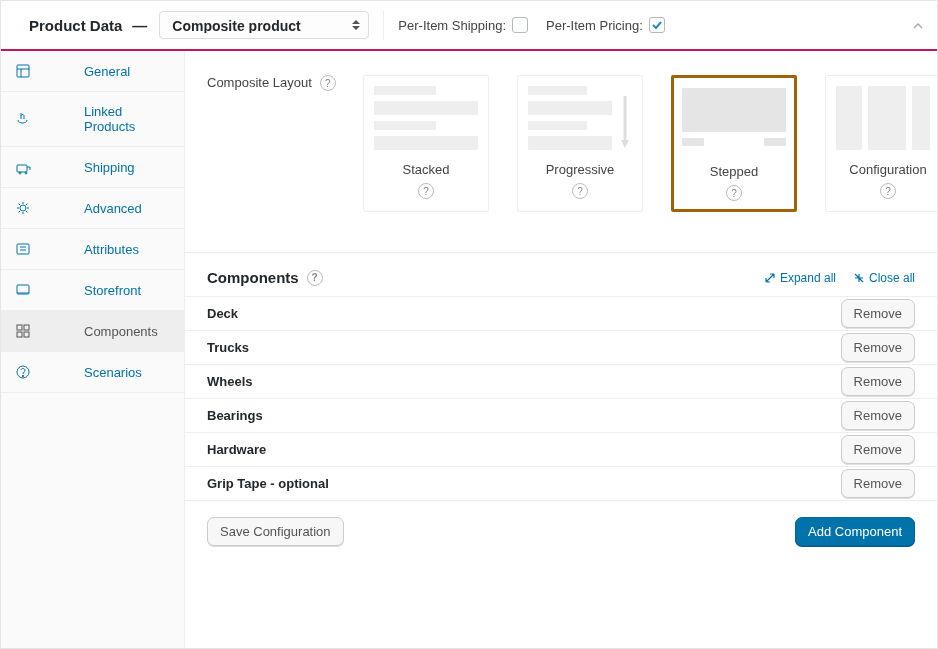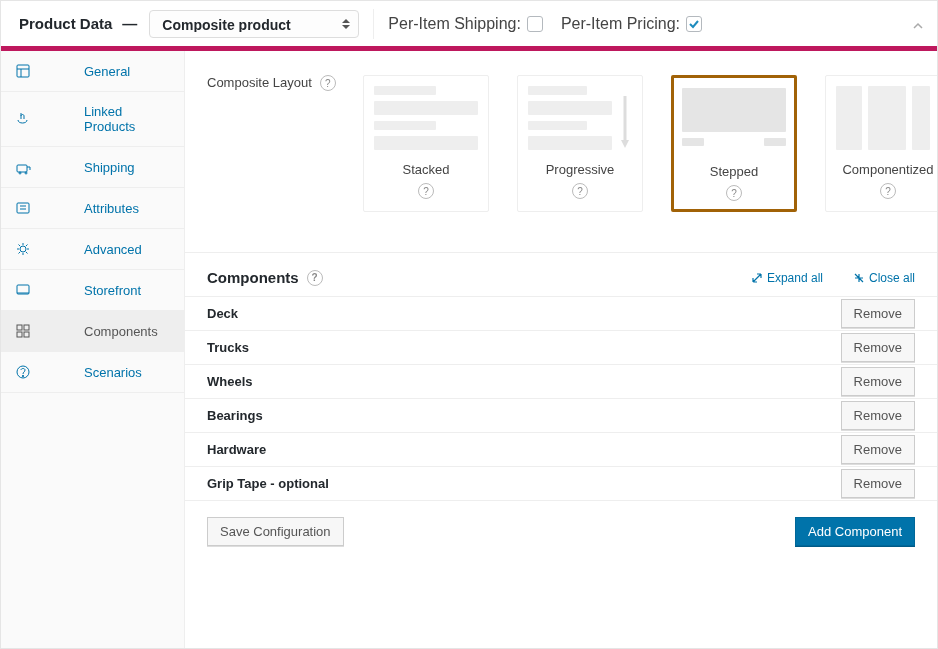--- a/index.html
+++ b/index.html
@@ -2,22 +2,22 @@
 <html><head>
 <meta charset="utf-8">
 <style>
   * { box-sizing: border-box; }
   html, body { margin:0; padding:0; font-family: -apple-system, "Helvetica Neue", Helvetica, Arial, sans-serif; font-size:13px; color:#23282d; background:#fff; }
   .panel {
     width:938px; height:649px; border:1px solid #e5e5e5; background:#fff; position:relative; overflow:hidden;
   }
   
   .header {
-    display:flex; align-items:center; width:100%; height:50px; border-bottom:5px solid #be185d;
-    padding-left:18px;
+    display:flex; align-items:center; width:100%; height:50px; border-bottom:2px solid #be185d;
+    padding-left:28px;
     background:#fff;
   }
   .header .title { font-size:15px; font-weight:700; margin-right:10px; }
   .header .dash { font-size:15px; font-weight:700; margin-right:12px; }
   .select-wrap {
     position:relative;
   }
   .header select {
     -webkit-appearance:none; -moz-appearance:none; appearance:none;
     font-size:14px; font-weight:700; color:#23282d;
@@ -29,21 +29,21 @@
     width:14px; height:18px; pointer-events:none;
     display:flex; flex-direction:column; align-items:center; justify-content:center;
   }
   .select-wrap .arrows::before {
     content:""; border-left:4px solid transparent; border-right:4px solid transparent; border-bottom:4px solid #555; margin-bottom:2px;
   }
   .select-wrap .arrows::after {
     content:""; border-left:4px solid transparent; border-right:4px solid transparent; border-top:4px solid #555;
   }
   .vsep { width:1px; height:30px; background:#eee; margin:0 14px; }
-  .chk-label { font-size:16px; color:#444; margin-right:6px; }
+  .chk-label { font-size:13px; color:#444; margin-right:6px; }
   .chk {
     width:16px; height:16px; border:1px solid #b4b9be; border-radius:3px; background:#fff; display:inline-flex; align-items:center; justify-content:center; cursor:pointer; margin-right:18px;
   }
   .chk.checked svg { display:block; }
   .chk svg { display:none; }
   .header .collapse {
     position:absolute; right:14px; top:18px; color:#aaa; cursor:pointer;
   }
 
   
@@ -96,31 +96,31 @@
   .thumb-componentized .slab.a { flex:0 0 26px; }
   .thumb-componentized .slab.b { flex:0 0 38px; }
   .thumb-componentized .slab.c { flex:0 0 18px; }
 
   
   .components-header {
     display:flex; align-items:center; justify-content:space-between;
     padding:16px 22px 10px 22px; border-top:1px solid #eee; margin-top:30px;
   }
   .components-header h3 { margin:0; font-size:15px; font-weight:700; display:flex; align-items:center; }
-  .components-header .actions { display:flex; gap:31px; }
+  .components-header .actions { display:flex; gap:18px; }
   .link { color:#0073aa; font-size:12px; cursor:pointer; display:flex; align-items:center; gap:5px; }
 
   
   .component-row {
     display:flex; align-items:center; justify-content:space-between;
     padding:2px 22px; border-top:1px solid #eee;
   }
   .component-row .name { font-weight:700; font-size:13px; }
   .btn {
-    padding:6px 12px; border:1px solid #ccc; background:#f7f7f7; border-radius:0; color:#555;
+    padding:6px 12px; border:1px solid #ccc; background:#f7f7f7; border-radius:7px; color:#555;
     font-size:13px; cursor:pointer; box-shadow:0 1px 0 #ddd;
   }
   .btn.primary { background:#0073aa; border-color:#006799; color:#fff; box-shadow:0 1px 0 #005a87; }
 
   .footer-row {
     display:flex; align-items:center; justify-content:space-between;
     padding:16px 22px; border-top:1px solid #eee;
   }
 </style>
 </head>
@@ -184,35 +184,35 @@
                 <circle cx="5" cy="14" r="1"></circle>
                 <circle cx="11" cy="14" r="1"></circle>
                 <path d="M12 8 L15 8 L15 11"></path>
               </svg>
             </span>
             <span>Shipping</span>
           </li>
           <li>
             <span class="ico">
               <svg width="16" height="16" viewBox="0 0 16 16">
+                <circle cx="8" cy="8" r="3"></circle>
+                <path d="M8 2 L8 4 M8 12 L8 14 M2 8 L4 8 M12 8 L14 8 M3.5 3.5 L5 5 M11 11 L12.5 12.5 M12.5 3.5 L11 5 M5 11 L3.5 12.5"></path>
+              </svg>
+            </span>
+            <span>Advanced</span>
+          </li>
+          <li>
+            <span class="ico">
+              <svg width="16" height="16" viewBox="0 0 16 16">
                 <rect x="2" y="3" width="12" height="10" rx="1"></rect>
                 <line x1="5" y1="6" x2="11" y2="6"></line>
                 <line x1="5" y1="9" x2="11" y2="9"></line>
               </svg>
             </span>
             <span>Attributes</span>
-          </li>
-          <li>
-            <span class="ico">
-              <svg width="16" height="16" viewBox="0 0 16 16">
-                <circle cx="8" cy="8" r="3"></circle>
-                <path d="M8 2 L8 4 M8 12 L8 14 M2 8 L4 8 M12 8 L14 8 M3.5 3.5 L5 5 M11 11 L12.5 12.5 M12.5 3.5 L11 5 M5 11 L3.5 12.5"></path>
-              </svg>
-            </span>
-            <span>Advanced</span>
           </li>
           <li>
             <span class="ico">
               <svg width="16" height="16" viewBox="0 0 16 16">
                 <rect x="2" y="3" width="12" height="9" rx="1"></rect>
                 <line x1="2" y1="11" x2="14" y2="11"></line>
               </svg>
             </span>
             <span>Storefront</span>
           </li>
@@ -286,21 +286,21 @@
               </div>
               <div class="caption">Stepped</div>
               <span class="help">?</span>
             </div>
             <div class="layout-card">
               <div class="thumb thumb-componentized">
                 <div class="slab a"></div>
                 <div class="slab b"></div>
                 <div class="slab c"></div>
               </div>
-              <div class="caption">Componentized</div>
+              <div class="caption">Configuration</div>
               <span class="help">?</span>
             </div>
           </div>
       </div>
 
       <div class="components-header">
         <h3>
           <span>Components</span>
           <span class="help">?</span>
         </h3>

